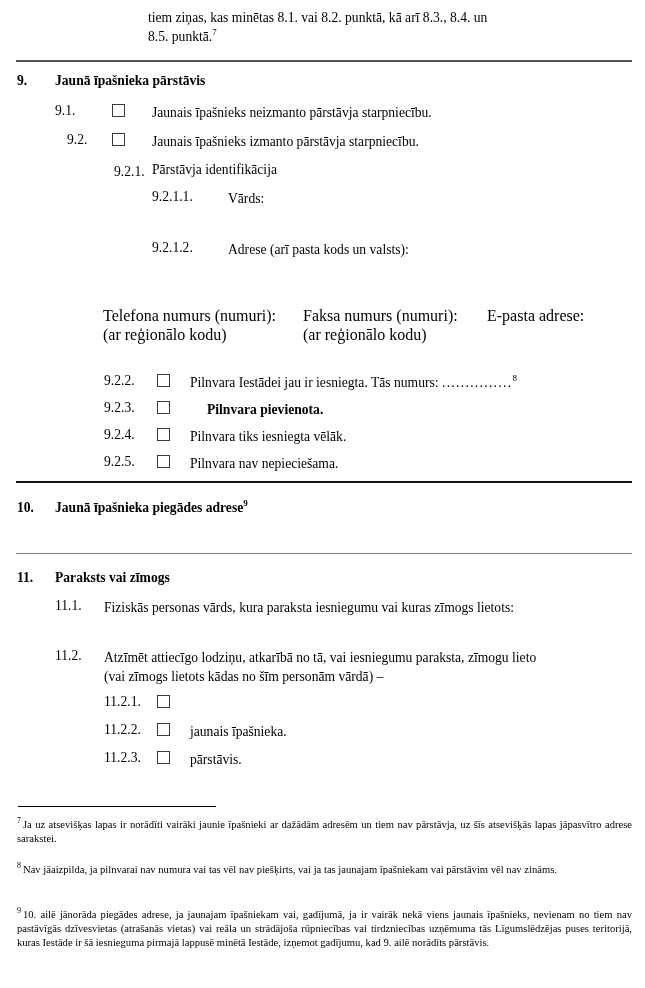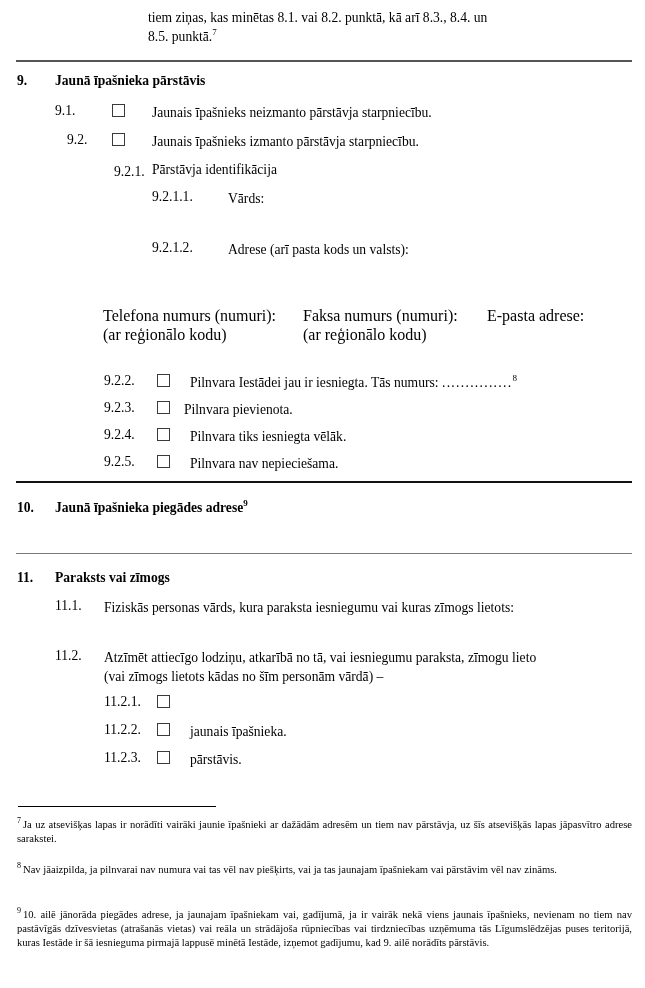--- a/index.html
+++ b/index.html
@@ -170,21 +170,21 @@
   <div class="contact-col" style="left:487px; top:298px;">
     <div>E-pasta adrese:</div>
   </div>
 
   <div class="item-num" style="left:104px; top:373px;">9.2.2.</div>
   <div class="cbox" style="left:157px; top:374px;"></div>
   <div class="item-text nowrap" style="left:190px; top:373px;"><span>Pilnvara Iestādei jau ir iesniegta. Tās numurs: </span><span class="leader">...............</span><sup>8</sup></div>
 
   <div class="item-num" style="left:104px; top:400px;">9.2.3.</div>
   <div class="cbox" style="left:157px; top:401px;"></div>
-  <div class="item-text nowrap" style="left:184px; top:400px;">Pilnvara pievienota.</div>
+  <div class="item-text nowrap" style="left:207px; top:400px;font-weight:bold;">Pilnvara pievienota.</div>
 
   <div class="item-num" style="left:104px; top:427px;">9.2.4.</div>
   <div class="cbox" style="left:157px; top:428px;"></div>
   <div class="item-text nowrap" style="left:190px; top:427px;">Pilnvara tiks iesniegta vēlāk.</div>
 
   <div class="item-num" style="left:104px; top:454px;">9.2.5.</div>
   <div class="cbox" style="left:157px; top:455px;"></div>
   <div class="item-text nowrap" style="left:190px; top:454px;">Pilnvara nav nepieciešama.</div>
 
   <div class="rule dark" style="top:481px;"></div>

